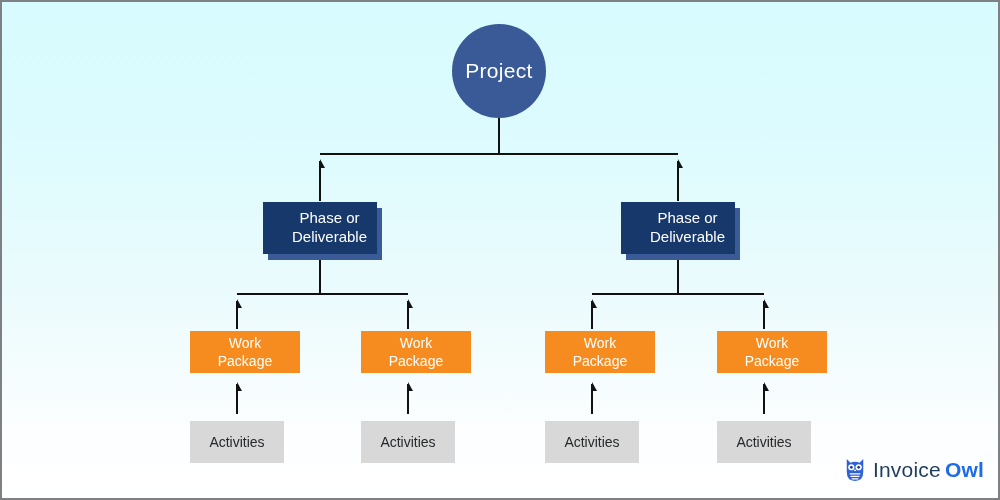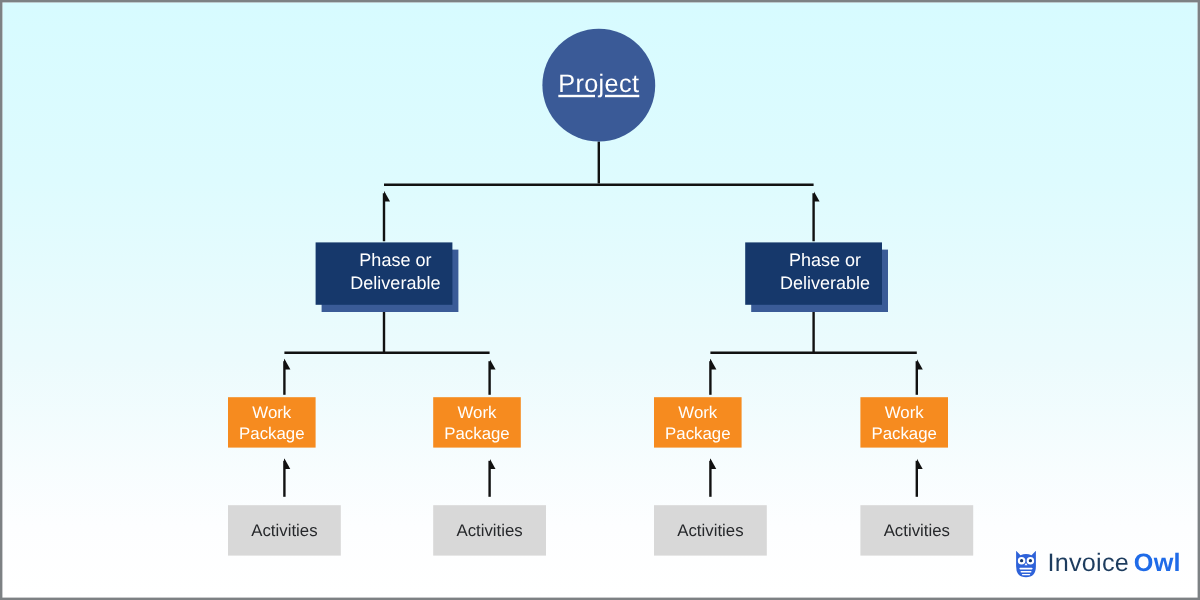--- a/index.html
+++ b/index.html
@@ -57,38 +57,37 @@
 
   .circle-node {
     left: 450px; top: 22px;
     width: 94px; height: 94px;
     border-radius: 50%;
     background: var(--circle_navy, #3A5A97);
     color: #ffffff;
     font-size: 21px;
     font-weight: 500;
     letter-spacing: 0.3px;
-    text-decoration: underline;
   }
 
   .phase-node {
     width: 114px; height: 52px;
     background: var(--phase_navy, #16386B);
     box-shadow: 5px 6px 0 var(--phase_shadow, #3A5B97);
     color: #ffffff;
     font-size: 15px;
     line-height: 1.25;
     font-weight: 500;
     padding-left: 19px;
   }
   .phase-left  { left: 261px; top: 200px; }
   .phase-right { left: 619px; top: 200px; }
 
   .wp-node {
-    width: 73px; height: 42px;
+    width: 110px; height: 42px;
     background: var(--work_orange, #F68B1F);
     color: #ffffff;
     font-size: 14px;
     line-height: 1.3;
     font-weight: 500;
   }
   .wp-1 { left: 188px; top: 329px; }
   .wp-2 { left: 359px; top: 329px; }
   .wp-3 { left: 543px; top: 329px; }
   .wp-4 { left: 715px; top: 329px; }

